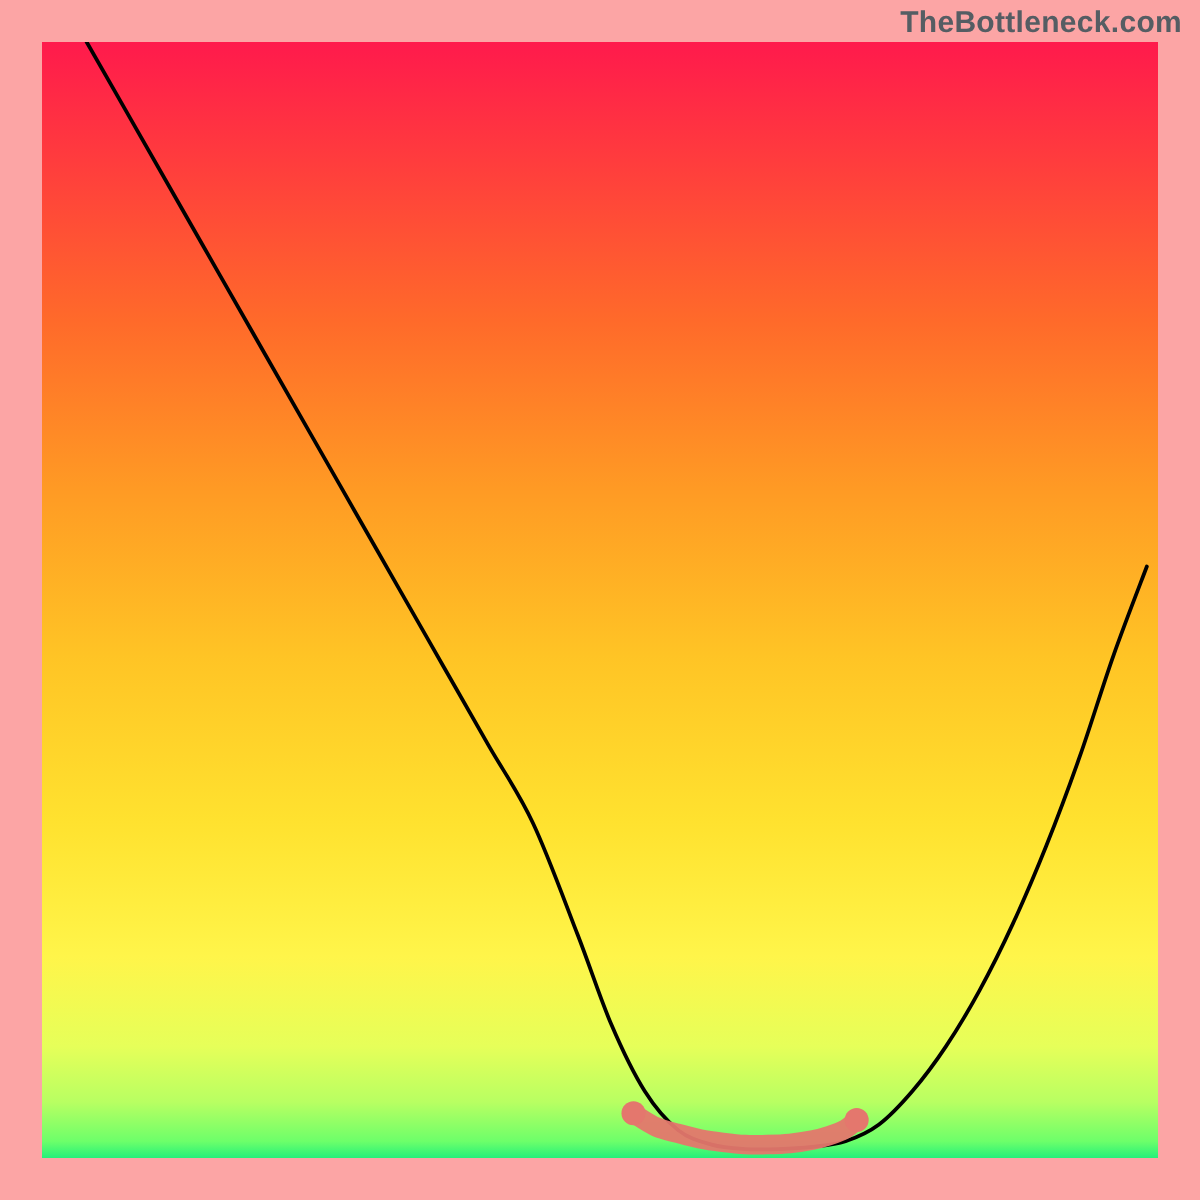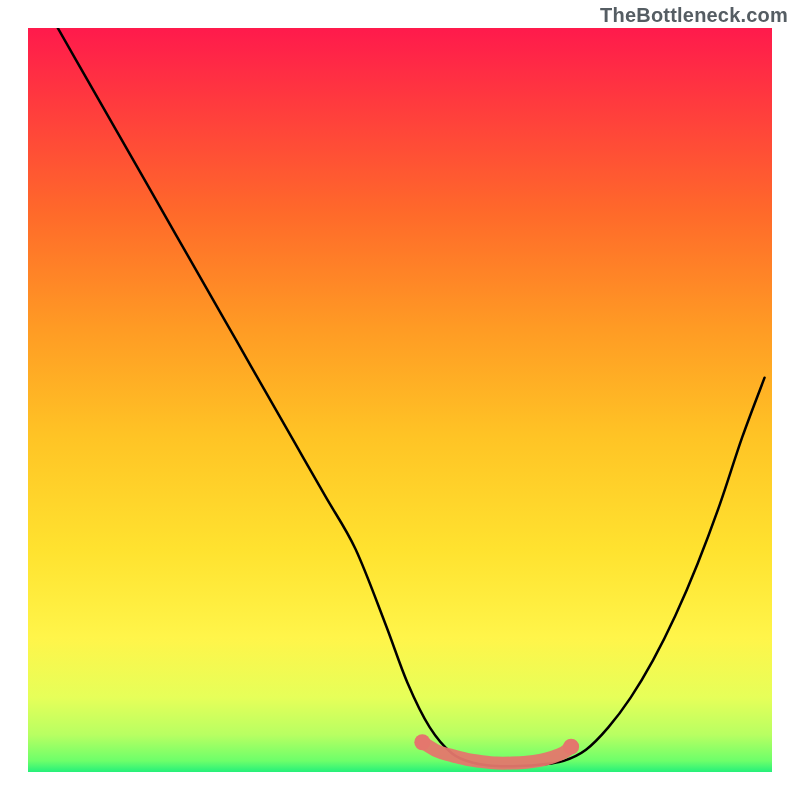--- a/index.html
+++ b/index.html
@@ -8,21 +8,21 @@
     width: 800px;
     height: 800px;
     overflow: hidden;
     background: #000;
     font-family: Arial, Helvetica, sans-serif;
   }
   .frame {
     position: relative;
     width: 800px;
     height: 800px;
-    background: #ffffff;
+    background: #fca5a5;
   }
   .watermark {
     position: absolute;
     top: 4px;
     right: 12px;
     color: #555d63;
     font-size: 20px;
     font-weight: 600;
     letter-spacing: 0.2px;
     z-index: 5;

